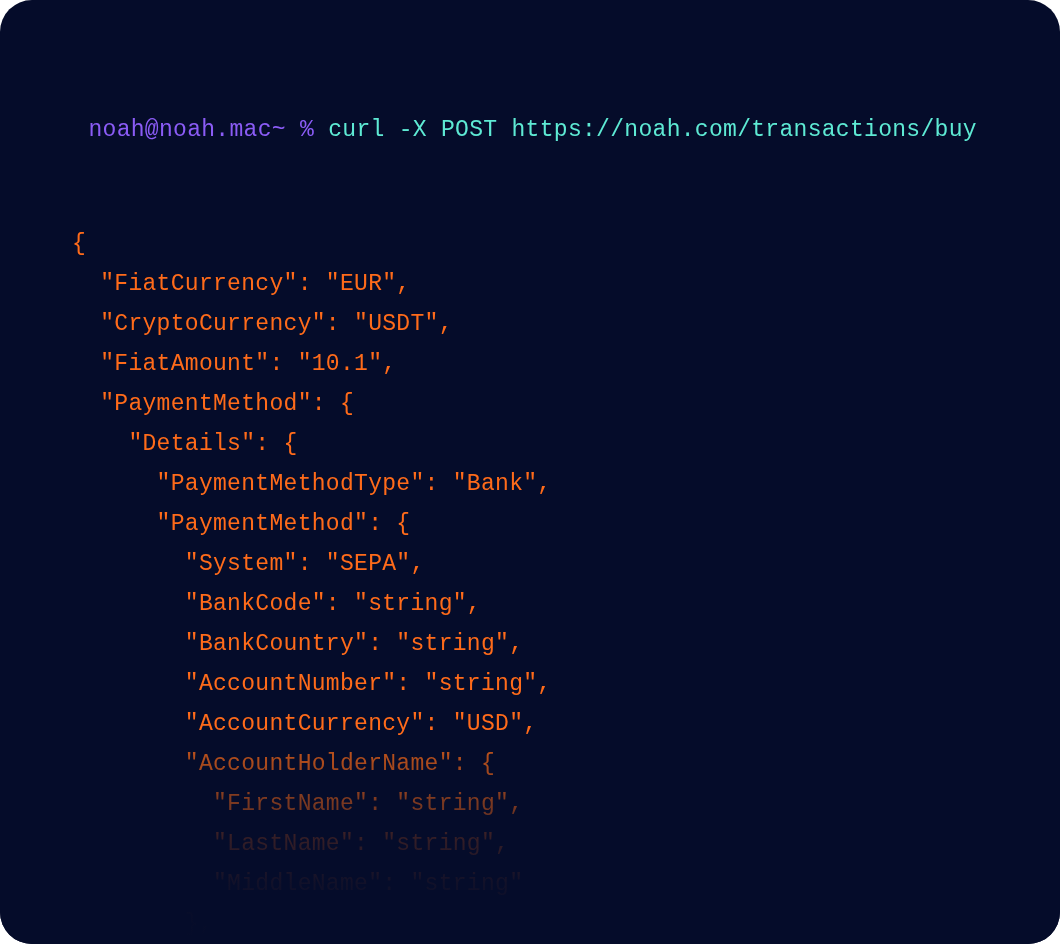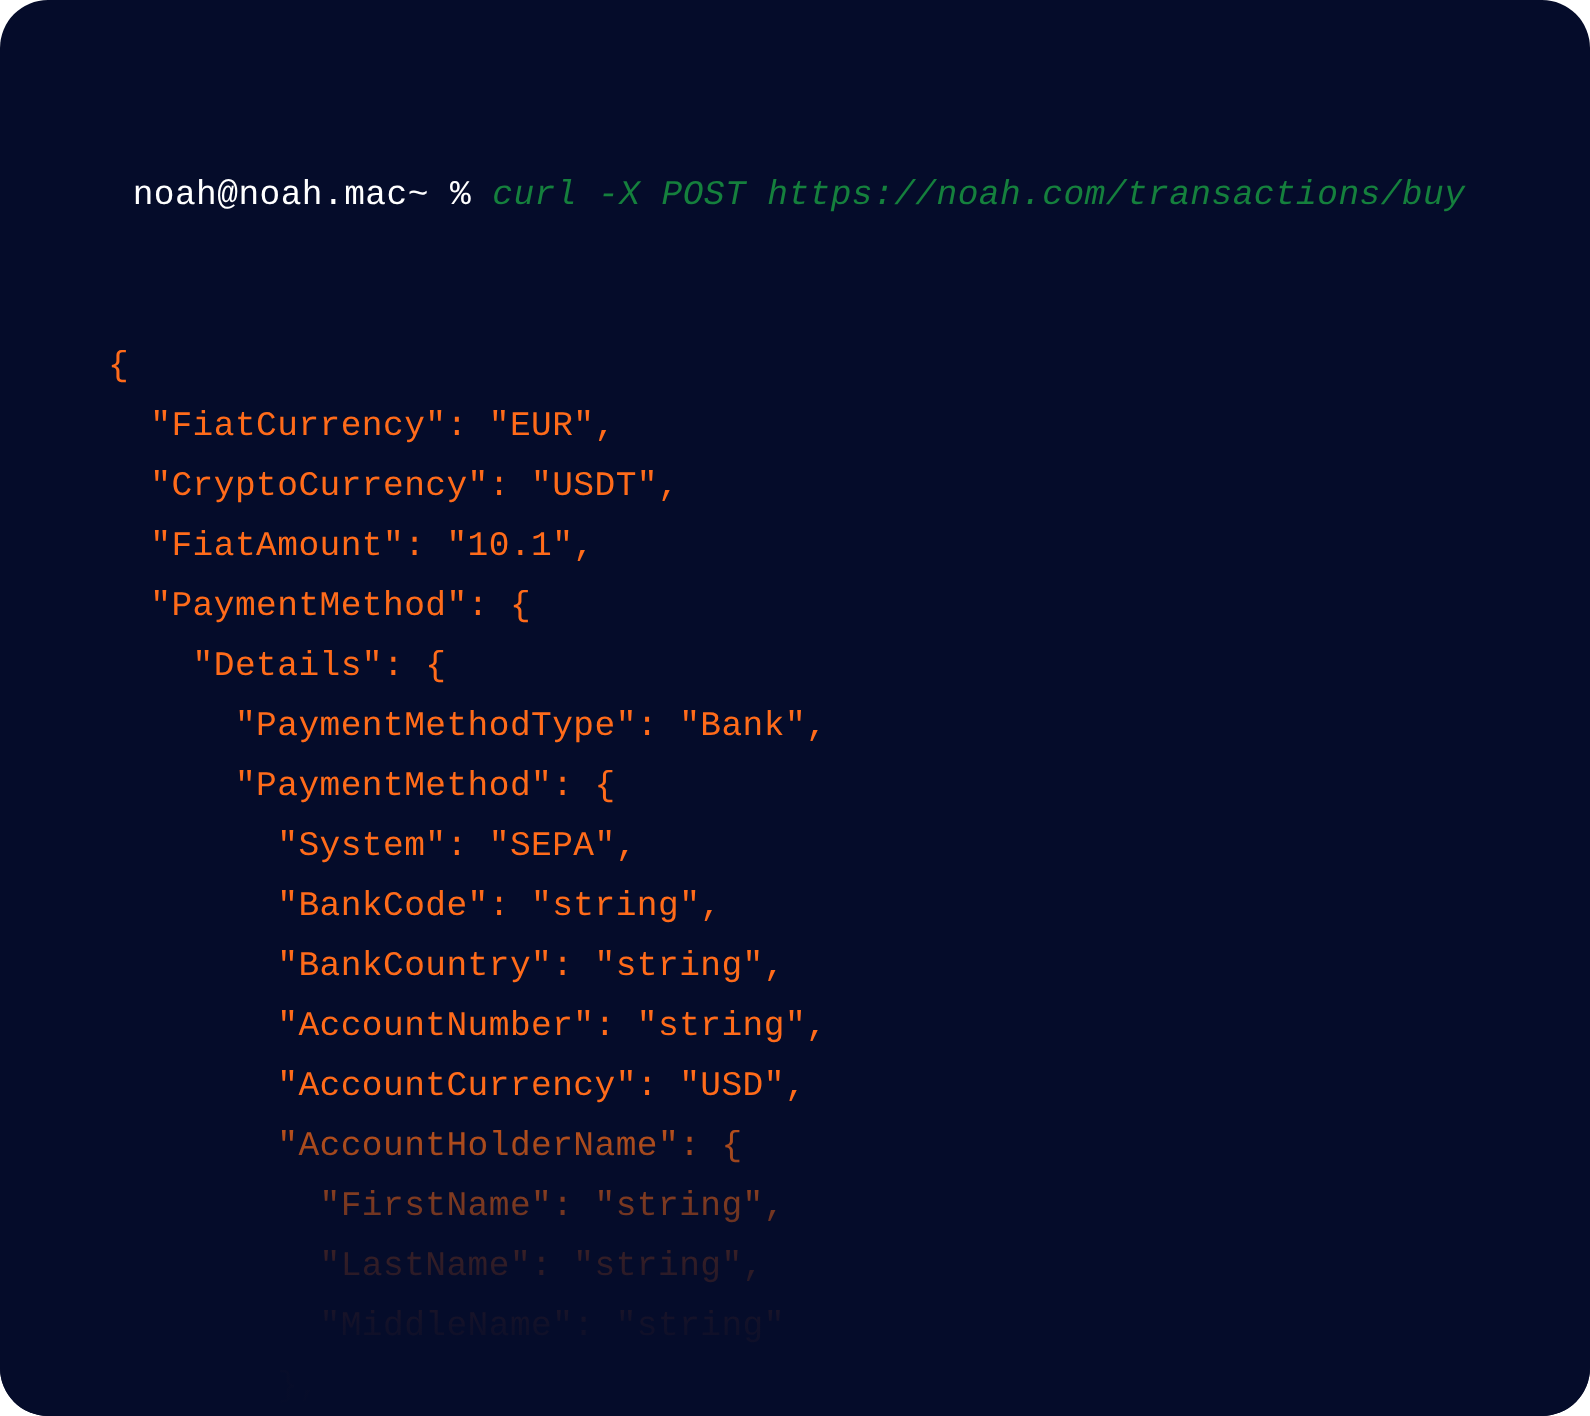--- a/index.html
+++ b/index.html
@@ -30,26 +30,25 @@
 
     .terminal-content {
       font-size: 23px;
       line-height: 40px;
       white-space: pre;
       letter-spacing: 0.3px;
       font-weight: 500;
     }
 
     .prompt {
-      color: #ffffff;
+      color: #8b5cf6;
     }
 
     .command-text {
-      color: #15803d;
-      font-style: italic;
+      color: #5eead4;
     }
 
     .json-block {
       display: block;
       padding-left: 40px;
       margin-top: 34px;
     }
 
     .json-line {
       display: block;

